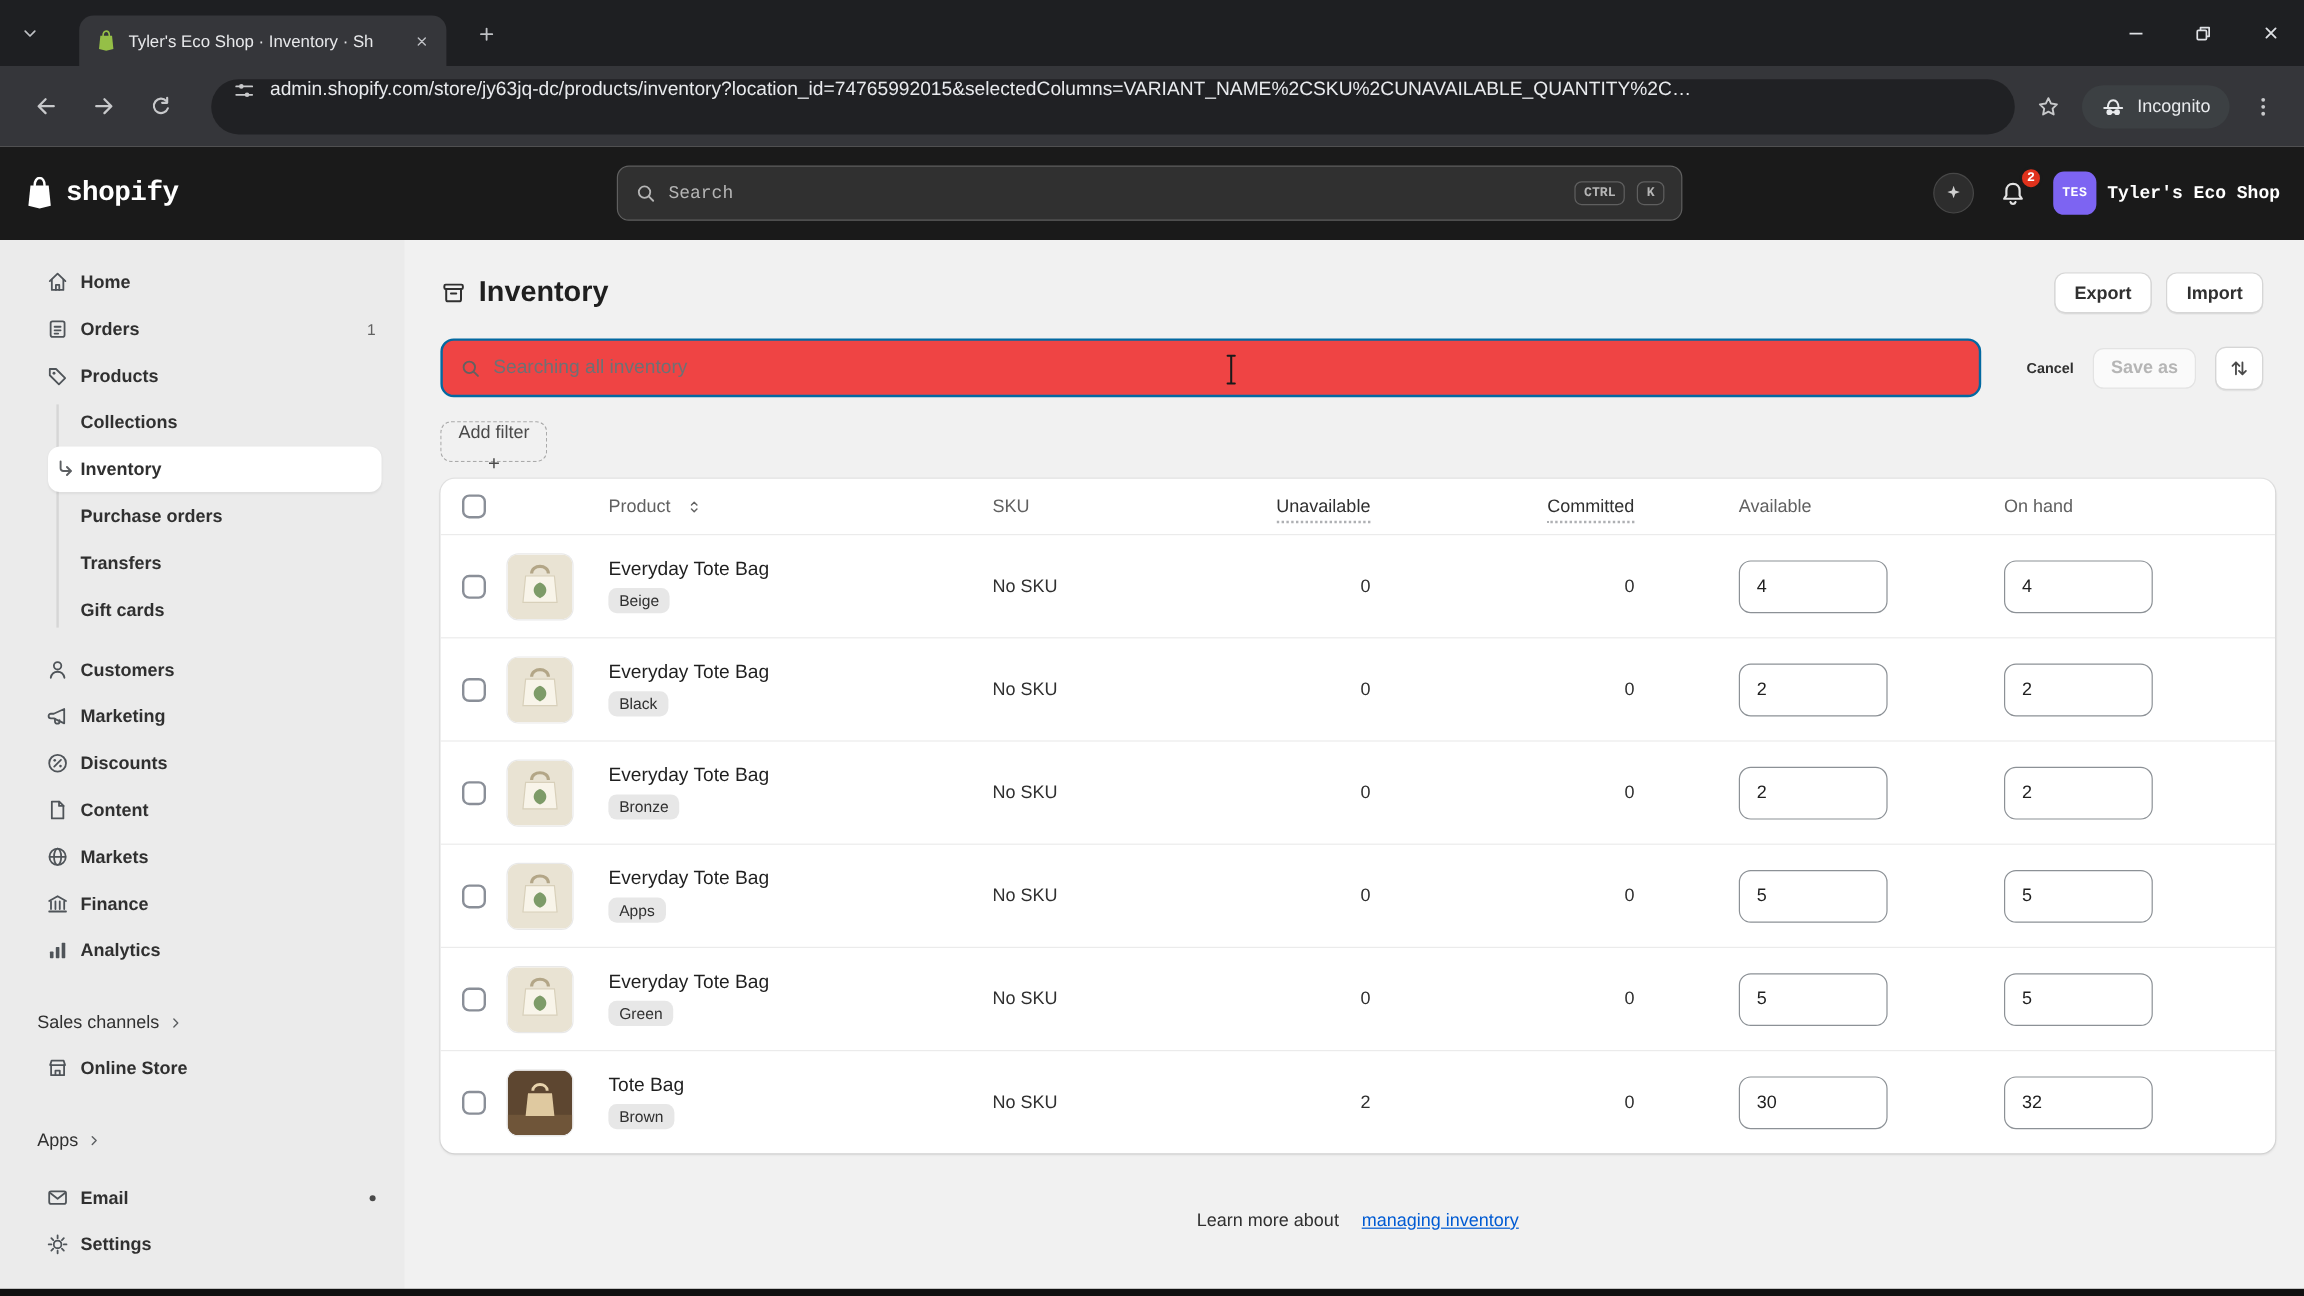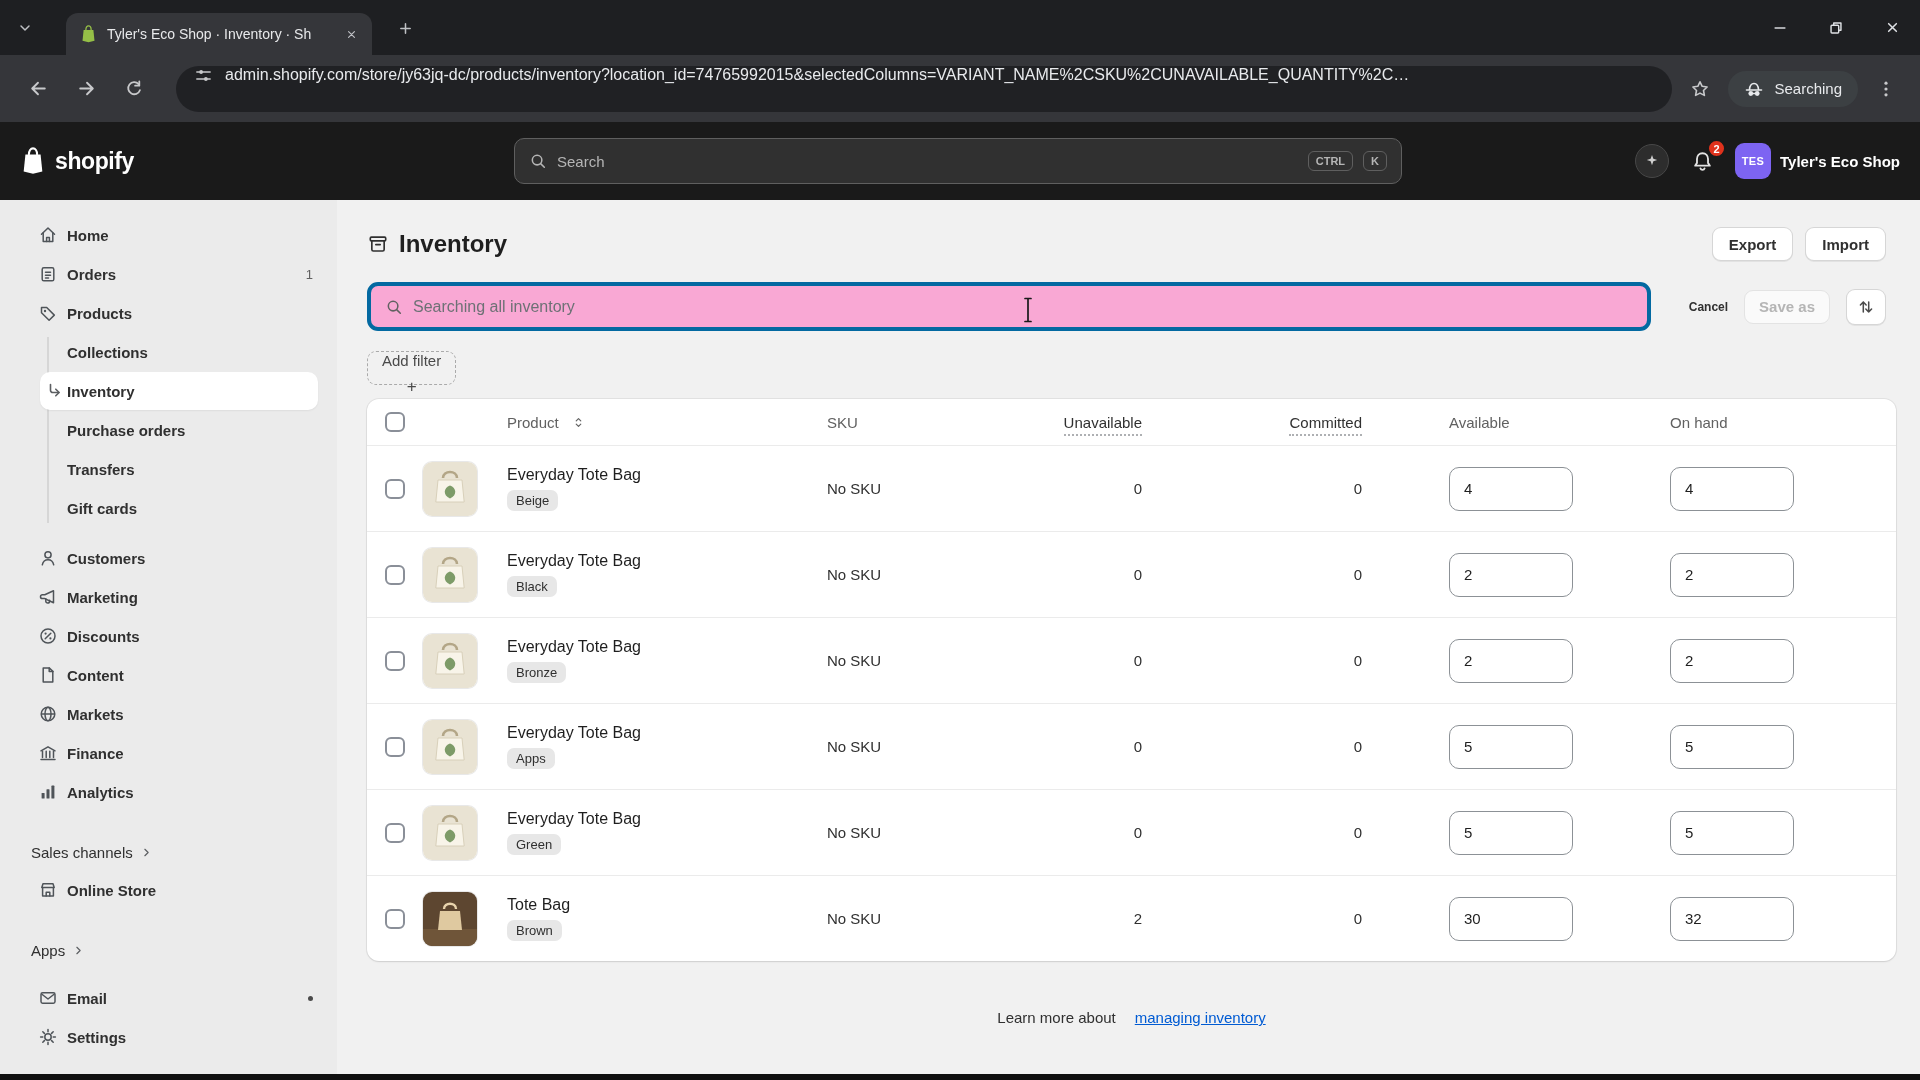--- a/index.html
+++ b/index.html
@@ -21,21 +21,21 @@
   .win-controls { position:absolute; right:0; top:0; height:55px; display:flex; }
   .win-controls button { width:56px; height:55px; display:flex; align-items:center; justify-content:center; color:#dfe1e5; }
 
   .toolbar { height:67px; background:#35363a; display:flex; align-items:center; padding:0 14px 0 18px; gap:8px; }
   .navbtn { width:40px; height:40px; display:flex; align-items:center; justify-content:center; color:#c8c9cb; border-radius:50%; flex:none; }
   .omnibox { flex:1; min-width:0; height:46px; margin-left:14px; background:#202124; border-radius:23px; display:flex; gap:12px; padding:0 18px; color:#c8c9cb; }
   .url { flex:1; color:#e8eaed; font-size:16px; white-space:nowrap; overflow:hidden; }
   .incog { display:flex; align-items:center; gap:10px; height:36px; padding:0 16px; background:#3c4043; border-radius:18px; color:#e8eaed; font-size:15px; flex:none; }
 
   
-  .shopbar { position:relative; height:78px; background:#1a1a1a; display:flex; align-items:center; padding:0 20px; }
+  .shopbar { position:relative; height:78px; background:#1a1a1a; display:flex; align-items:center; padding:0 20px;font-family:Liberation Mono, monospace; }
   .logo { display:flex; align-items:center; gap:9px; color:#fff; }
   .logo-text { font-size:23px; font-weight:700; letter-spacing:-0.4px; color:#fff; }
   .sb-search { position:absolute; left:514px; top:16px; width:888px; height:46px; background:#303030; border:1px solid #5f5f5f; border-radius:10px; display:flex; align-items:center; gap:10px; padding:0 14px; }
   .sb-search .sicon { color:#b5b5b5; flex:none; }
   .sb-search input { flex:1; background:transparent; border:none; outline:none; color:#e3e3e3; font-size:15px; }
   .sb-search input::placeholder { color:#b5b5b5; }
   .kbd { border:1px solid #5f5f5f; color:#b5b5b5; border-radius:6px; font-size:11px; font-weight:700; padding:3px 7px; flex:none; }
   .sb-right { margin-left:auto; display:flex; align-items:center; gap:18px; }
   .sidekick { width:34px; height:34px; border-radius:50%; background:#2d2d2d; border:1px solid #474747; display:flex; align-items:center; justify-content:center; color:#cfcfcf; }
   .bellwrap { position:relative; color:#e3e3e3; width:30px; height:30px; display:flex; align-items:center; justify-content:center; }
@@ -66,21 +66,21 @@
 
   
   .main { flex:1; padding:26px 24px 0 30px; overflow:hidden; }
   .page-head { display:flex; align-items:center; height:36px; }
   .ph-icon { color:#303030; margin-right:10px; }
   .ph-title { font-size:24px; font-weight:700; color:#1f1f1f; }
   .ph-actions { margin-left:auto; display:flex; gap:12px; margin-right:10px; }
   .btn { height:34px; padding:0 16px; background:#fff; border:1px solid rgba(0,0,0,.16); border-radius:9px; font-size:15px; font-weight:600; color:#303030; box-shadow:0 1px 0 rgba(26,26,26,.07); display:flex; align-items:center; }
 
   .filter-row { margin-top:20px; display:flex; align-items:center; }
-  .inv-search { position:relative; width:1284px; height:49px; background:#f9a8d4; border:4px solid #0369a1; border-radius:11px; display:flex; align-items:center; gap:10px; padding:0 14px; }
+  .inv-search { position:relative; width:1284px; height:49px; background:#ef4444; border:2px solid #0369a1; border-radius:11px; display:flex; align-items:center; gap:10px; padding:0 14px; }
   .inv-search .sicon { color:#616161; flex:none; }
   .inv-search input { flex:1; border:none; outline:none; font-size:16px; color:#303030; background:transparent; }
   .inv-search input::placeholder { color:#6d7175; }
   .ibeam { position:absolute; left:650px; top:10px; }
   .fr-actions { margin-left:auto; display:flex; align-items:center; gap:16px; margin-right:10px; }
   .cancel { font-size:12px; font-weight:600; color:#303030;margin-left:16px; }
   .saveas { height:34px; padding:0 14px; background:#fafafa; border:1px solid #e3e3e3; border-radius:9px; font-size:15px; font-weight:600; color:#b5b5b5; }
   .sortbtn { width:40px; height:36px; background:#fff; border:1px solid rgba(0,0,0,.16); border-radius:9px; box-shadow:0 1px 0 rgba(26,26,26,.07); display:flex; align-items:center; justify-content:center; color:#4a4a4a; }
 
   .add-filter { margin-top:20px; height:34px; display:inline-flex; align-items:center; gap:8px; padding:0 14px; border:1.5px dashed #aaaaaa; border-radius:9px; color:#4a4a4a; font-size:15px; font-weight:500;flex-direction:column; }
@@ -405,21 +405,21 @@
     </div>
     <button class="navbtn">
         <svg class="ic" width="20" height="20">
           <use href="#i-star"></use>
         </svg>
       </button>
     <div class="incog">
       <svg class="ic" width="20" height="20">
           <use href="#i-incognito"></use>
         </svg>
-      <span>Searching</span>
+      <span>Incognito</span>
     </div>
     <button class="navbtn">
         <svg class="ic" width="20" height="20">
           <use href="#i-dots-v"></use>
         </svg>
       </button>
   </div>
 </div>
 
 <div class="shopbar">

